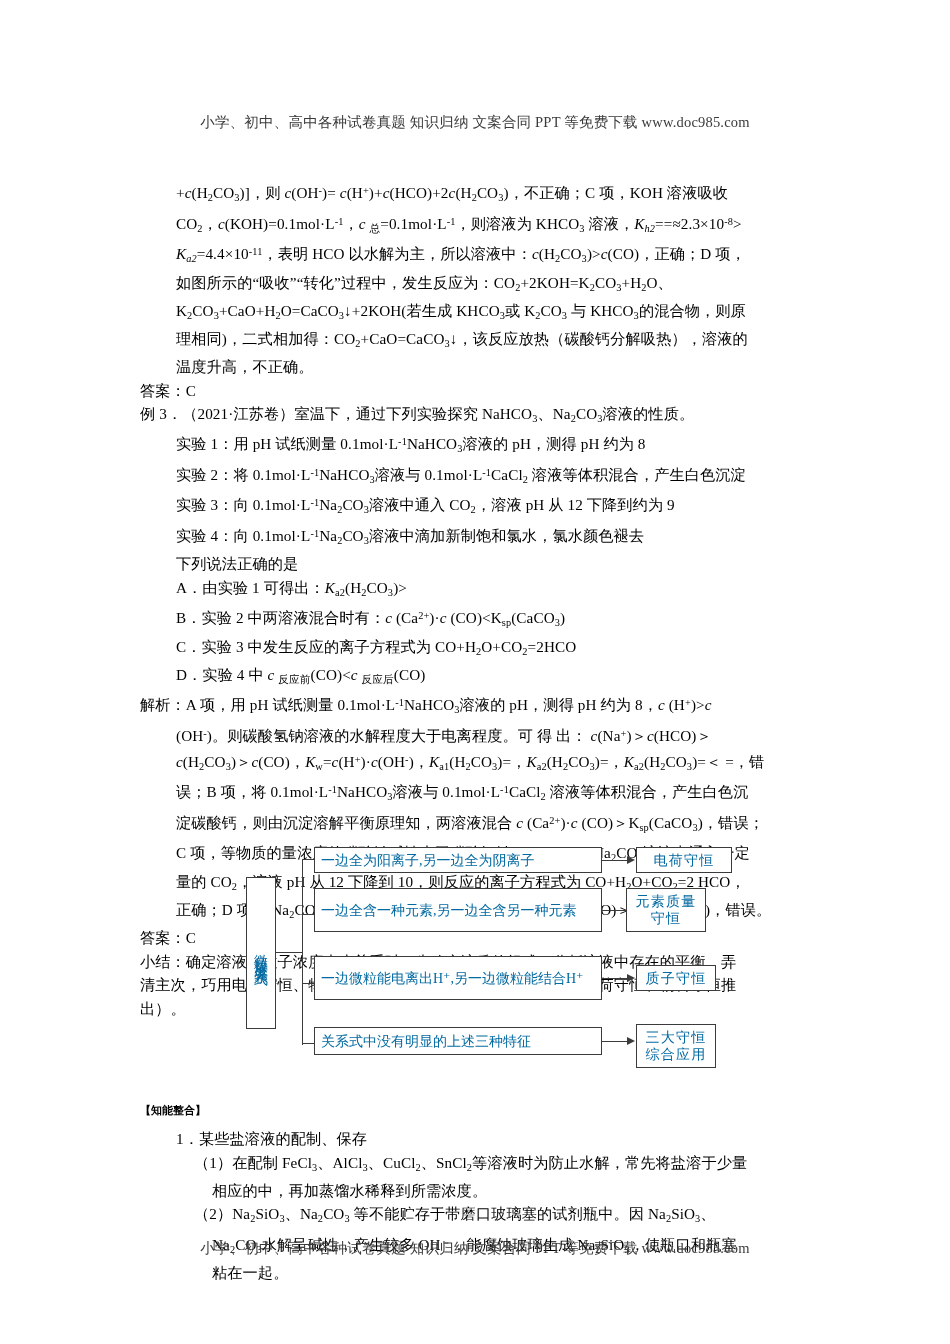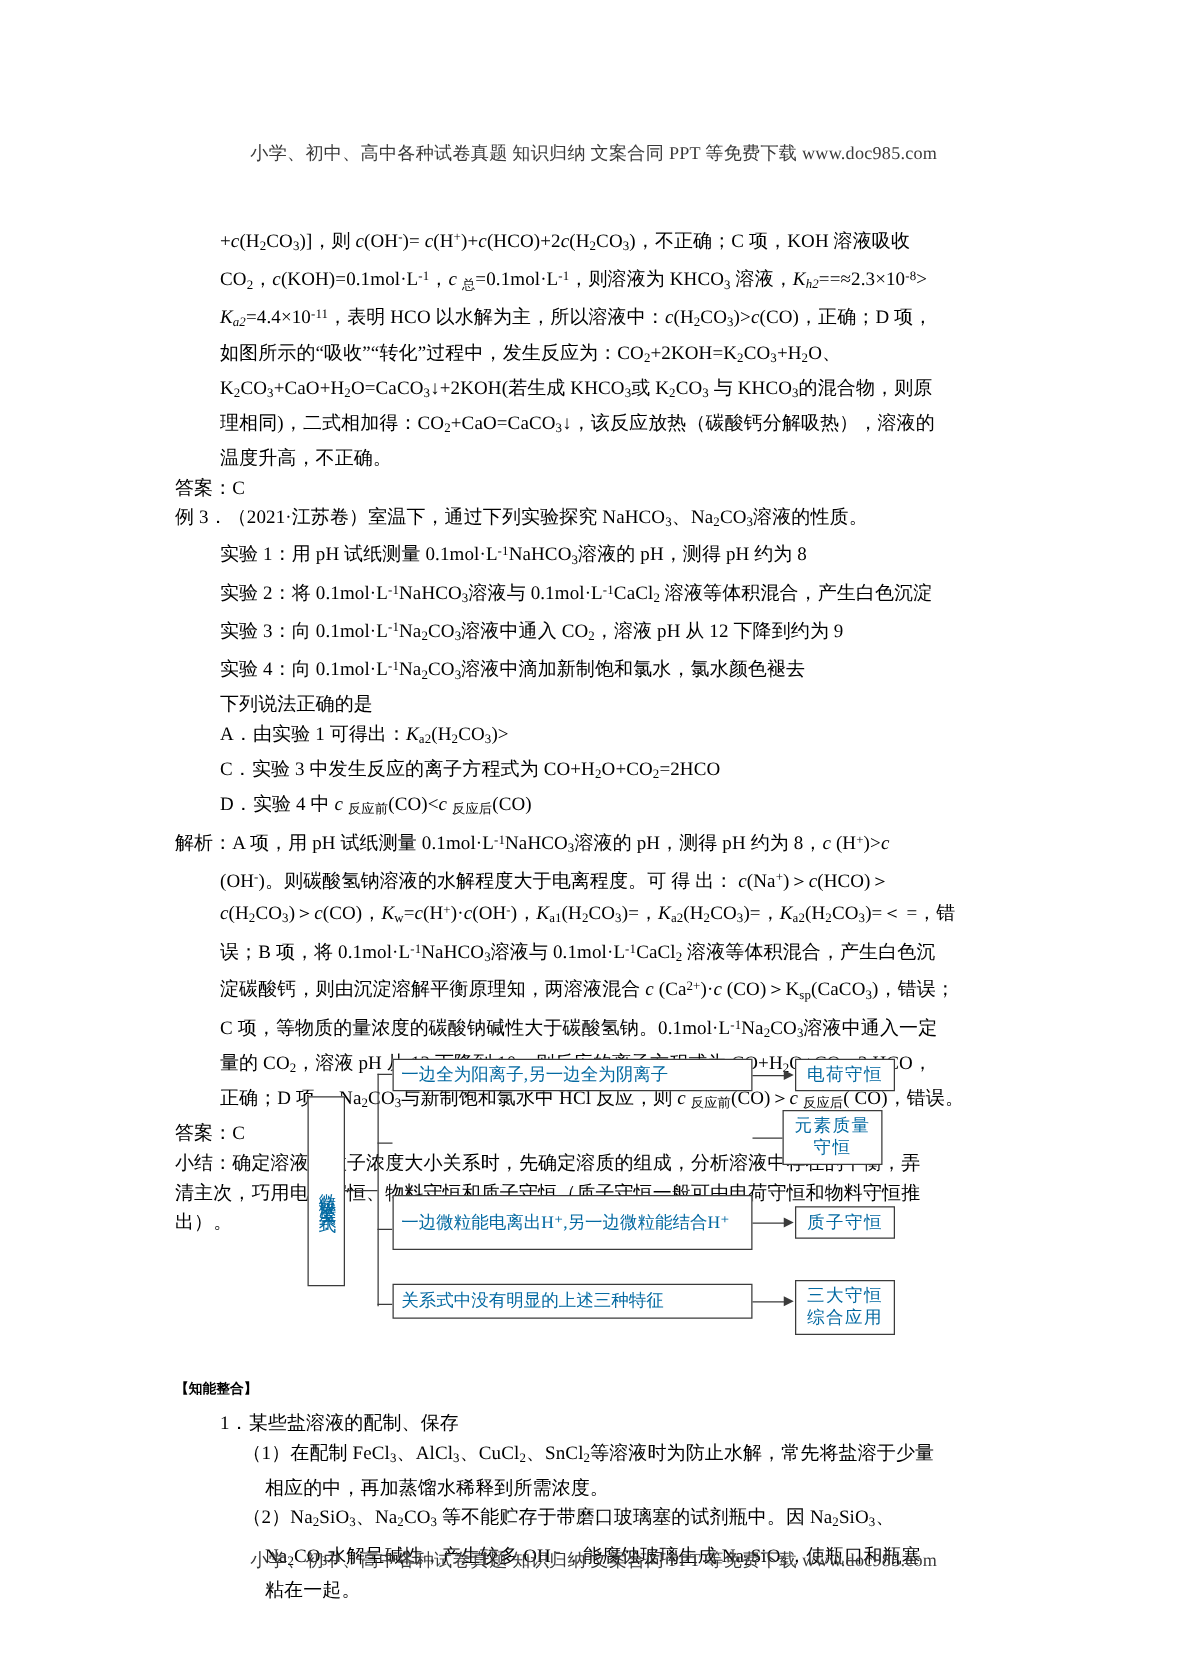--- a/index.html
+++ b/index.html
@@ -144,20 +144,21 @@
       <div class="line ind1">理相同)，二式相加得：CO<sub>2</sub>+CaO=CaCO<sub>3</sub>↓，该反应放热（碳酸钙分解吸热），溶液的</div>
       <div class="line ind1">温度升高，不正确。</div>
       <div class="line ind0">答案：C</div>
       <div class="line ind0">例 3．（2021·江苏卷）室温下，通过下列实验探究 NaHCO<sub>3</sub>、Na<sub>2</sub>CO<sub>3</sub>溶液的性质。</div>
       <div class="line ind1">实验 1：用 pH 试纸测量 0.1mol·L<sup>-1</sup>NaHCO<sub>3</sub>溶液的 pH，测得 pH 约为 8</div>
       <div class="line ind1">实验 2：将 0.1mol·L<sup>-1</sup>NaHCO<sub>3</sub>溶液与 0.1mol·L<sup>-1</sup>CaCl<sub>2</sub> 溶液等体积混合，产生白色沉淀</div>
       <div class="line ind1">实验 3：向 0.1mol·L<sup>-1</sup>Na<sub>2</sub>CO<sub>3</sub>溶液中通入 CO<sub>2</sub>，溶液 pH 从 12 下降到约为 9</div>
       <div class="line ind1">实验 4：向 0.1mol·L<sup>-1</sup>Na<sub>2</sub>CO<sub>3</sub>溶液中滴加新制饱和氯水，氯水颜色褪去</div>
       <div class="line ind1">下列说法正确的是</div>
       <div class="line ind1">A．由实验 1 可得出：<i class="it">K</i><sub>a2</sub>(H<sub>2</sub>CO<sub>3</sub>)&gt;</div>
+      <div class="line ind1">B．实验 2 中两溶液混合时有：<i class="it">c</i> (Ca<sup>2+</sup>)·<i class="it">c</i> (CO)&lt;K<sub>sp</sub>(CaCO<sub>3</sub>)</div>
       <div class="line ind1">C．实验 3 中发生反应的离子方程式为 CO+H<sub>2</sub>O+CO<sub>2</sub>=2HCO</div>
       <div class="line ind1">D．实验 4 中 <i class="it">c</i> <sub class="sm">反应前</sub>(CO)&lt;<i class="it">c</i> <sub class="sm">反应后</sub>(CO)</div>
       <div class="line ind0">解析：A 项，用 pH 试纸测量 0.1mol·L<sup>-1</sup>NaHCO<sub>3</sub>溶液的 pH，测得 pH 约为 8，<i class="it">c</i> (H<sup>+</sup>)&gt;<i class="it">c</i></div>
       <div class="line ind1">(OH<sup>-</sup>)。则碳酸氢钠溶液的水解程度大于电离程度。可 得 出： <i class="it">c</i>(Na<sup>+</sup>)＞<i class="it">c</i>(HCO)＞</div>
       <div class="line ind1"><i class="it">c</i>(H<sub>2</sub>CO<sub>3</sub>)＞<i class="it">c</i>(CO)，<i class="it">K</i><sub>w</sub>=<i class="it">c</i>(H<sup>+</sup>)·<i class="it">c</i>(OH<sup>-</sup>)，<i class="it">K</i><sub>a1</sub>(H<sub>2</sub>CO<sub>3</sub>)=，<i class="it">K</i><sub>a2</sub>(H<sub>2</sub>CO<sub>3</sub>)=，<i class="it">K</i><sub>a2</sub>(H<sub>2</sub>CO<sub>3</sub>)=＜ =，错</div>
       <div class="line ind1">误；B 项，将 0.1mol·L<sup>-1</sup>NaHCO<sub>3</sub>溶液与 0.1mol·L<sup>-1</sup>CaCl<sub>2</sub> 溶液等体积混合，产生白色沉</div>
       <div class="line ind1">淀碳酸钙，则由沉淀溶解平衡原理知，两溶液混合 <i class="it">c</i> (Ca<sup>2+</sup>)·<i class="it">c</i> (CO)＞K<sub>sp</sub>(CaCO<sub>3</sub>)，错误；</div>
       <div class="line ind1">C 项，等物质的量浓度的碳酸钠碱性大于碳酸氢钠。0.1mol·L<sup>-1</sup>Na<sub>2</sub>CO<sub>3</sub>溶液中通入一定</div>
       <div class="line ind1">量的 CO<sub>2</sub>，溶液 pH 从 12 下降到 10，则反应的离子方程式为 CO+H<sub>2</sub>O+CO<sub>2</sub>=2 HCO，</div>
       <div class="line ind1">正确；D 项， Na<sub>2</sub>CO<sub>3</sub>与新制饱和氯水中 HCl 反应，则 <i class="it">c</i> <sub class="sm">反应前</sub>(CO)＞<i class="it">c</i> <sub class="sm">反应后</sub>( CO)，错误。</div>
@@ -177,40 +178,43 @@
     <div class="stem" style="left:30px; top:105px; width:26px; height:1.4px;"></div>
 
     <div class="stem" style="left:56px; top:12px; width:12px; height:1.4px;"></div>
     <div class="stem" style="left:56px; top:67px; width:12px; height:1.4px;"></div>
     <div class="stem" style="left:56px; top:136px; width:12px; height:1.4px;"></div>
     <div class="stem" style="left:56px; top:196px; width:12px; height:1.4px;"></div>
 
     <div class="dbox dbox-mid" style="left:68px; top:0px; width:288px; height:26px;">
       <span>一边全为阳离子,另一边全为阴离子</span>
     </div>
+    <div class="dbox dbox-mid" style="left:68px; top:41px; width:288px; height:44px;">
+      <span>一边全含一种元素,另一边全含另一种元素</span>
+    </div>
     <div class="dbox dbox-mid" style="left:68px; top:180px; width:288px; height:28px;">
       <span>关系式中没有明显的上述三种特征</span>
     </div>
     <div class="dbox dbox-mid" style="left:68px; top:109px; width:288px; height:44px;">
       <span>一边微粒能电离出H⁺,另一边微粒能结合H⁺</span>
     </div>
 
     <div class="arrow-line" style="left:356px; top:13px; width:26px;"></div>
     <div class="arrow-head" style="left:381px; top:8.5px;"></div>
 
     <div class="arrow-line" style="left:356px; top:63px; width:26px;"></div>
     <div class="arrow-head" style="left:381px; top:58.5px;"></div>
 
     <div class="arrow-line" style="left:356px; top:131px; width:26px;"></div>
     <div class="arrow-head" style="left:381px; top:126.5px;"></div>
 
     <div class="arrow-line" style="left:356px; top:194px; width:26px;"></div>
     <div class="arrow-head" style="left:381px; top:189.5px;"></div>
 
-    <div class="dbox dbox-right" style="left:390px; top:0px; width:80px; height:26px;justify-content:center;">
+    <div class="dbox dbox-right" style="left:390px; top:0px; width:96px; height:26px;justify-content:center;">
       <span>电荷守恒</span>
     </div>
     <div class="dbox dbox-right" style="left:380px; top:41px; width:80px; height:44px;">
       <span>元素质量守恒</span>
     </div>
     <div class="dbox dbox-right" style="left:390px; top:118px; width:80px; height:26px;">
       <span>质子守恒</span>
     </div>
     <div class="dbox dbox-right" style="left:390px; top:177px; width:80px; height:44px;">
       <span>三大守恒综合应用</span>

